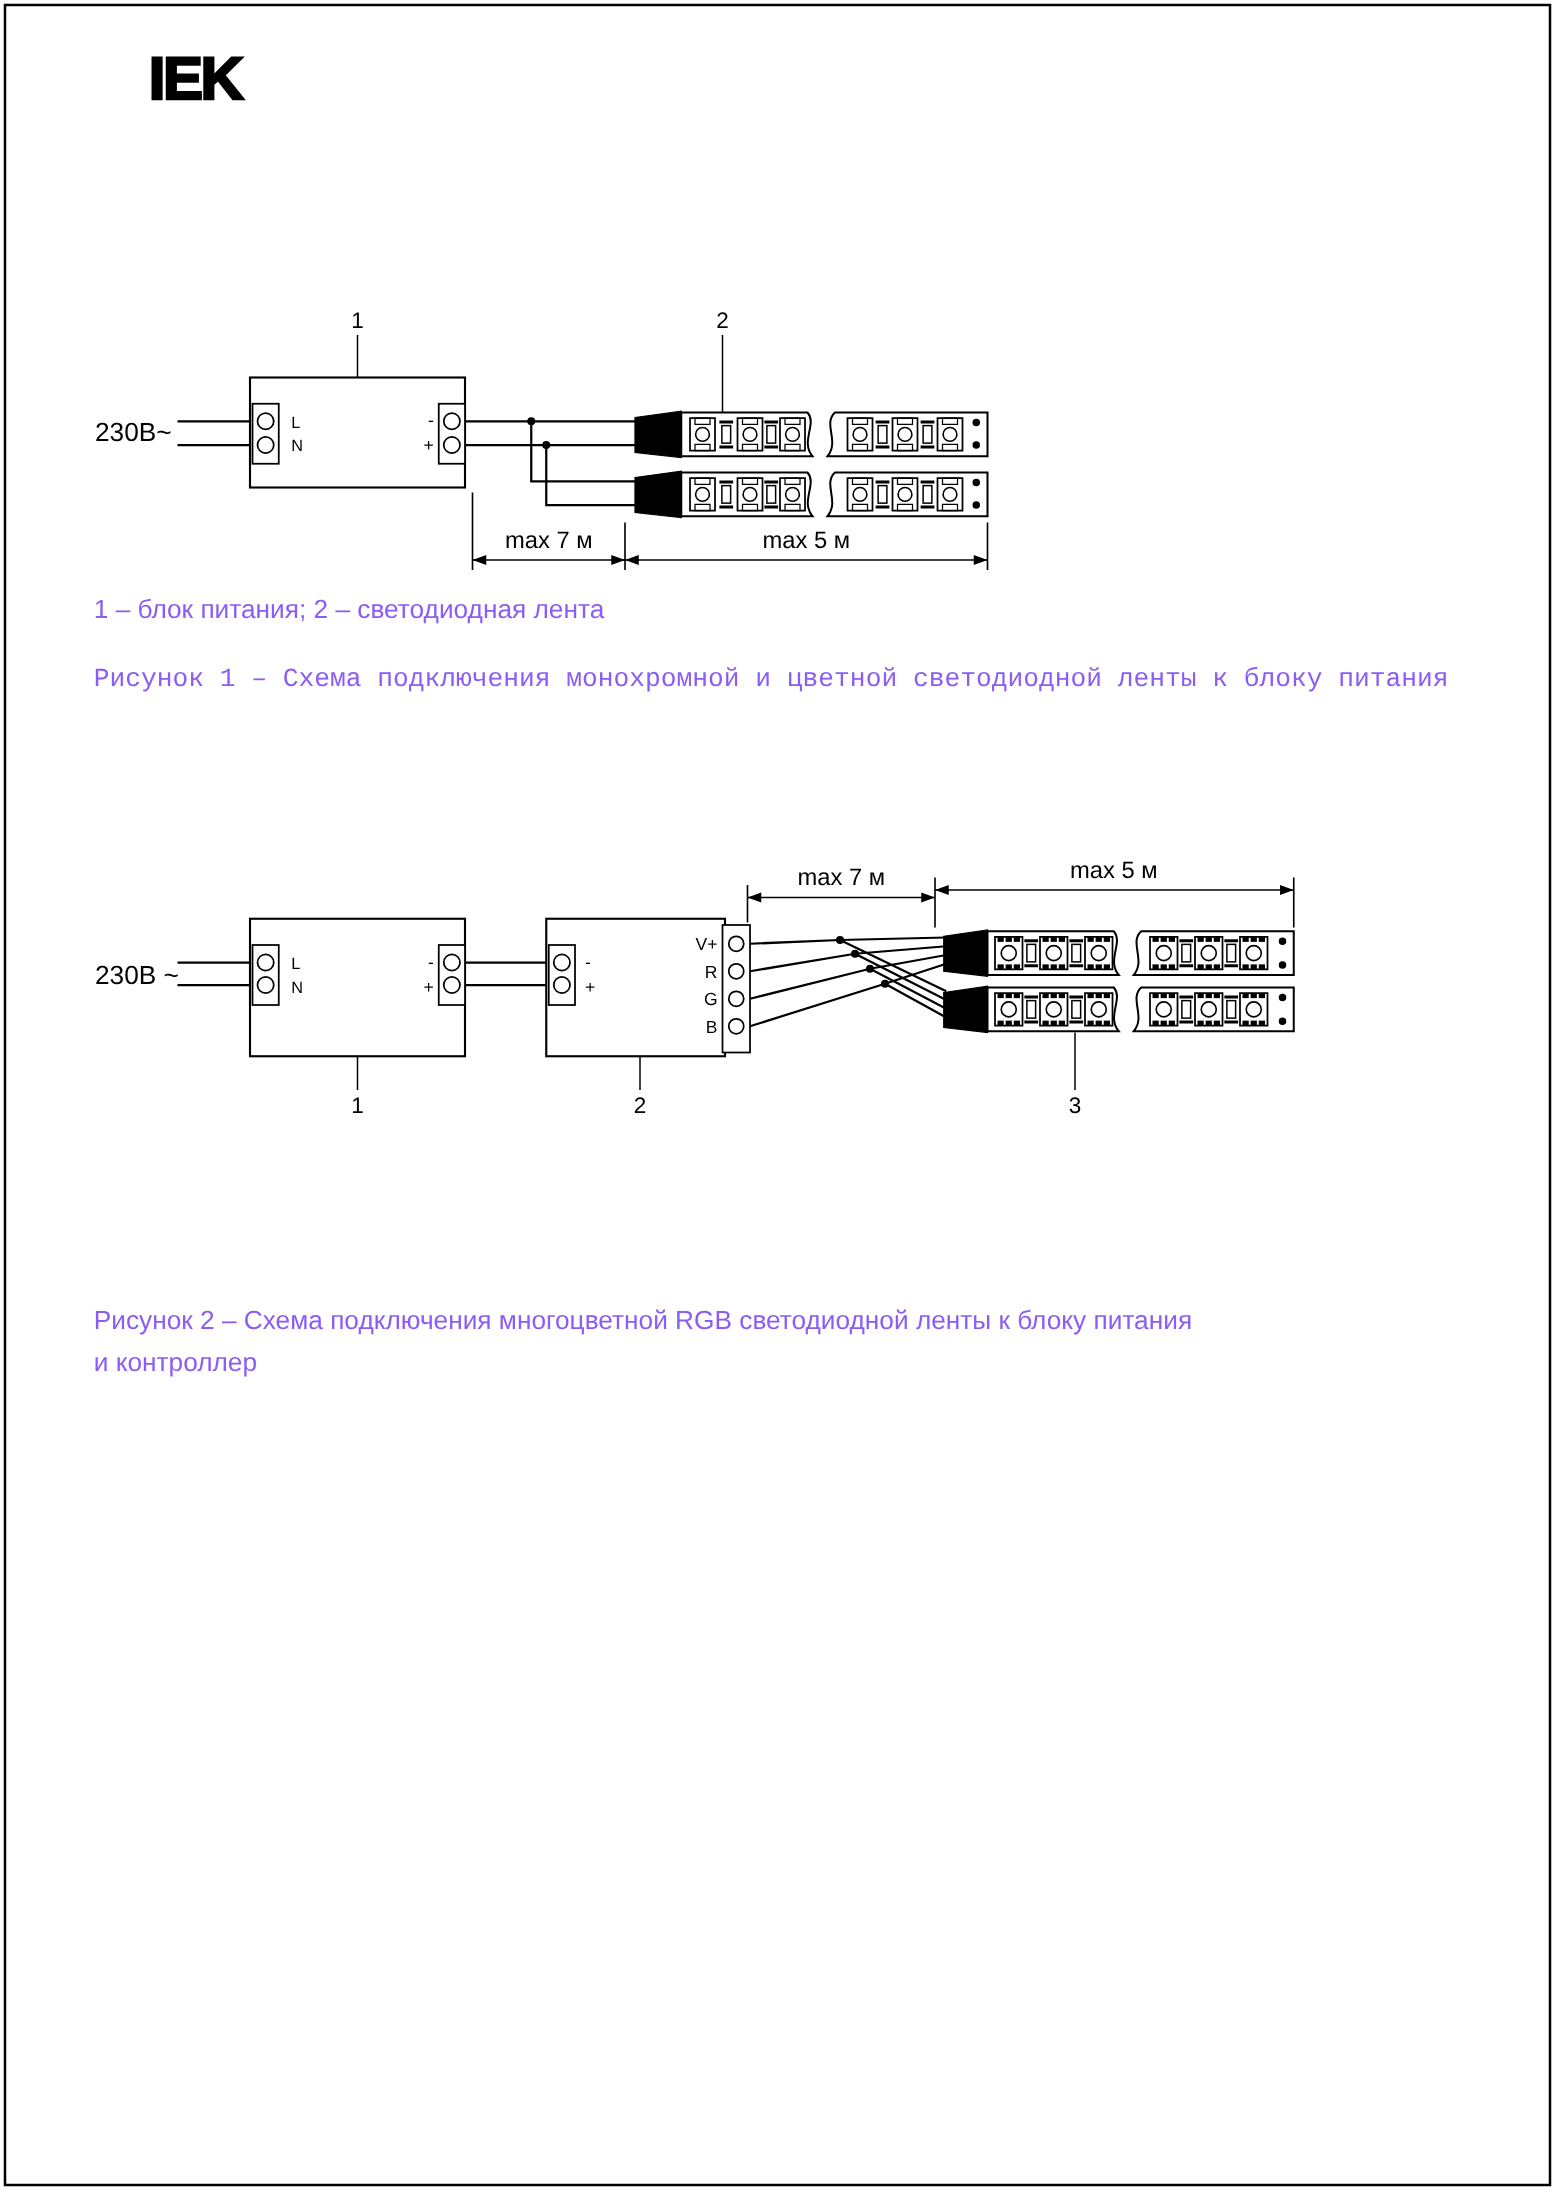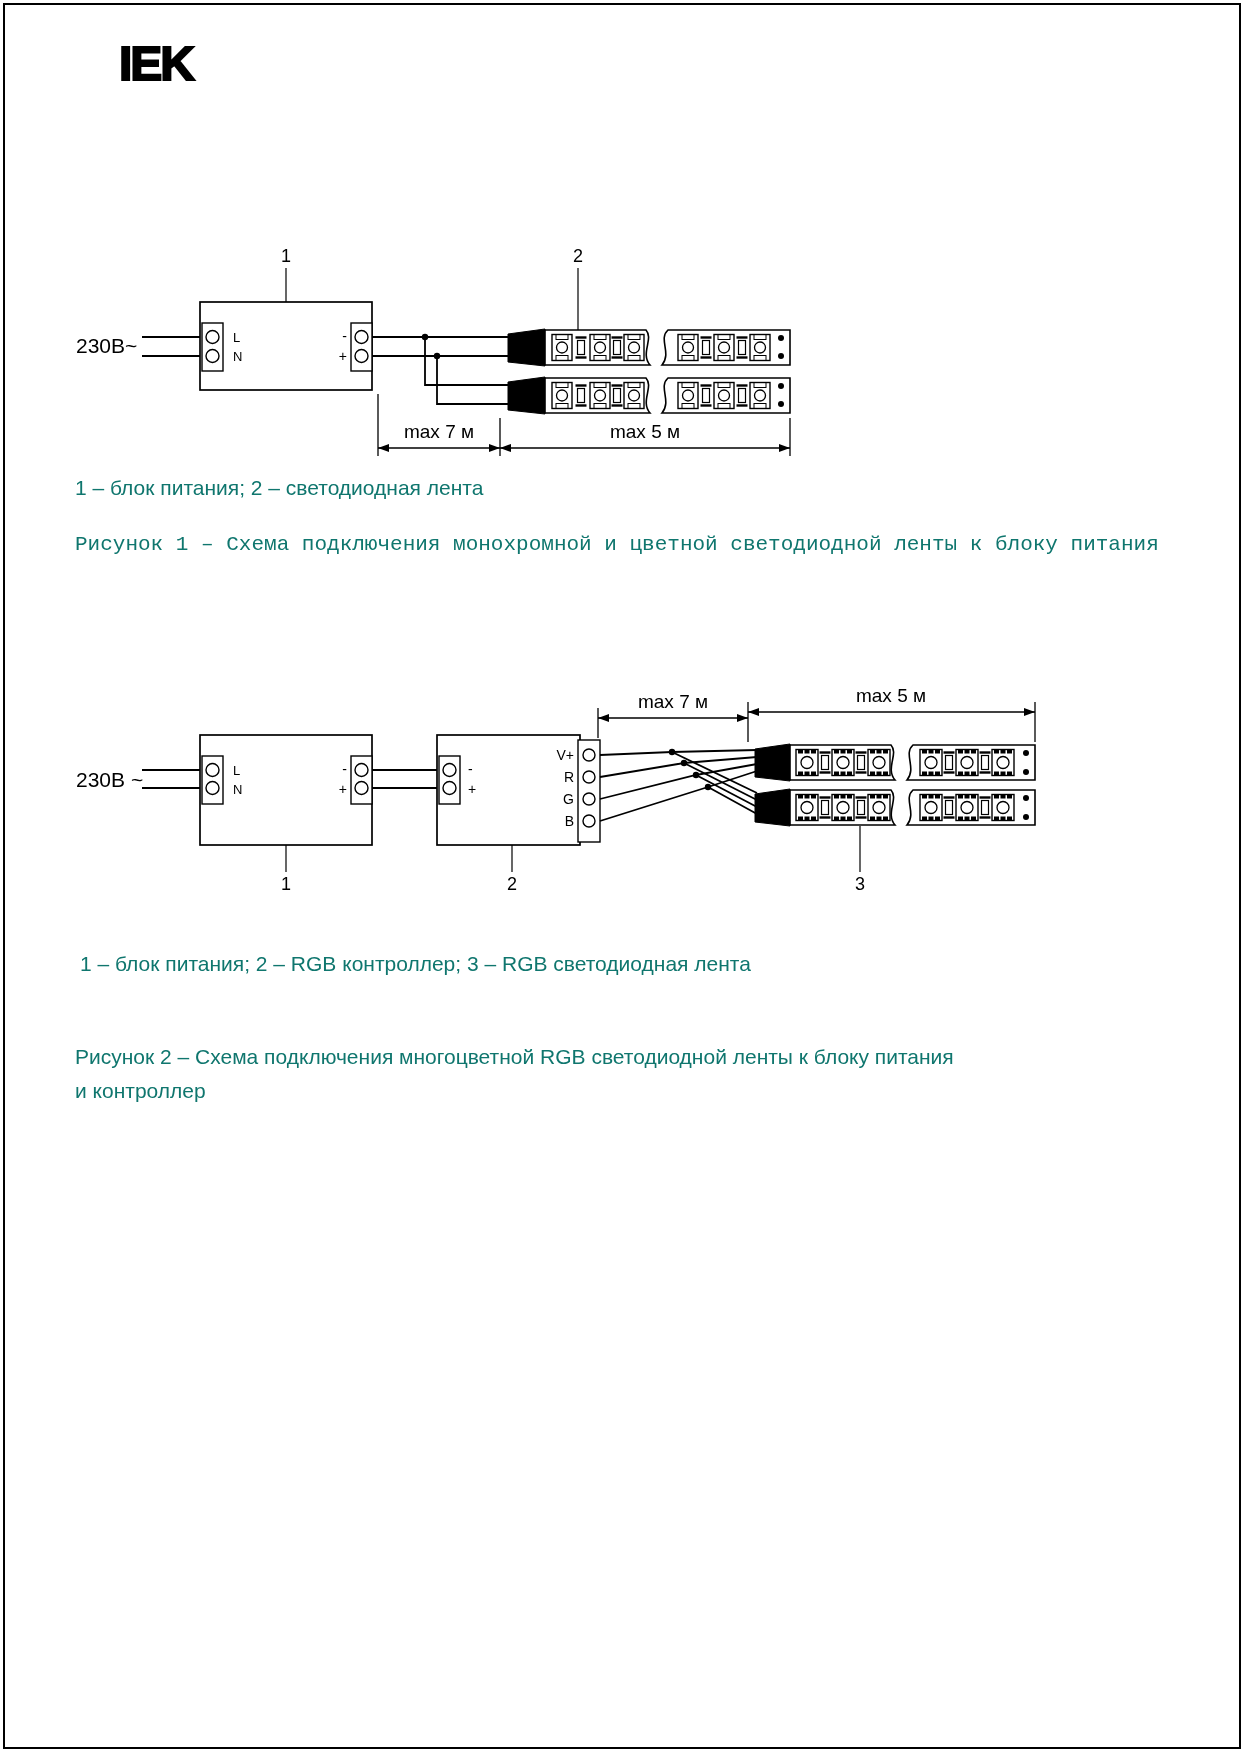--- a/index.html
+++ b/index.html
@@ -2,21 +2,21 @@
 <html><head>
 <meta charset="utf-8">
 <style>
   html,body{margin:0;padding:0;background:#e8e8e8;}
   .page{position:relative;width:1244px;height:1752px;background:#ffffff;overflow:hidden;
         font-family:"Liberation Sans",sans-serif;color:#000;}
   .frame{position:absolute;inset:3px;border:2px solid #000;pointer-events:none;}
   .logo{position:absolute;left:72px;top:40px;font-size:48px;font-weight:bold;
         letter-spacing:-2px;color:#000;-webkit-text-stroke:2px #000;line-height:1;margin-left:47px;}
   .fig{position:absolute;left:0;}
-  .txt{position:absolute;font-size:21px;color:#0f766e;white-space:nowrap;}
+  .txt{position:absolute;font-size:21px;color:#8b5cf6;white-space:nowrap;}
   svg text{font-family:"Liberation Sans",sans-serif;fill:#000;}
   .t21{font-size:21px}
   .t19{font-size:19px}
   .t18{font-size:18px}
   .t14{font-size:14px}
   .t13{font-size:13px}
   .box{fill:#fff;stroke:#000;stroke-width:1.7}
   .box2{fill:#fff;stroke:#000;stroke-width:1.4}
   .w{stroke:#000;stroke-width:1.8;fill:none}
   .ln{stroke:#000;stroke-width:1.2}
@@ -269,18 +269,17 @@
     <g>
       <line x1="512" y1="165" x2="512" y2="192" class="ln"></line>
       <text x="512" y="210" class="t18" text-anchor="middle">2</text>
     </g>
     <g>
       <line x1="860" y1="146" x2="860" y2="192" class="ln"></line>
       <text x="860" y="210" class="t18" text-anchor="middle">3</text>
     </g>
   </svg>
 
-  <div class="txt" style="left:80px; top:952px;">1 – блок питания; 2 – RGB контроллер; 3 – RGB светодиодная лента</div>
   <div class="txt" style="left:75px; top:1040px; line-height:34px;">
     <span>Рисунок 2 – Схема подключения многоцветной RGB светодиодной ленты к блоку питания</span><br>
     <span>и контроллер</span>
   </div>
 </div>
 
 </body></html>

